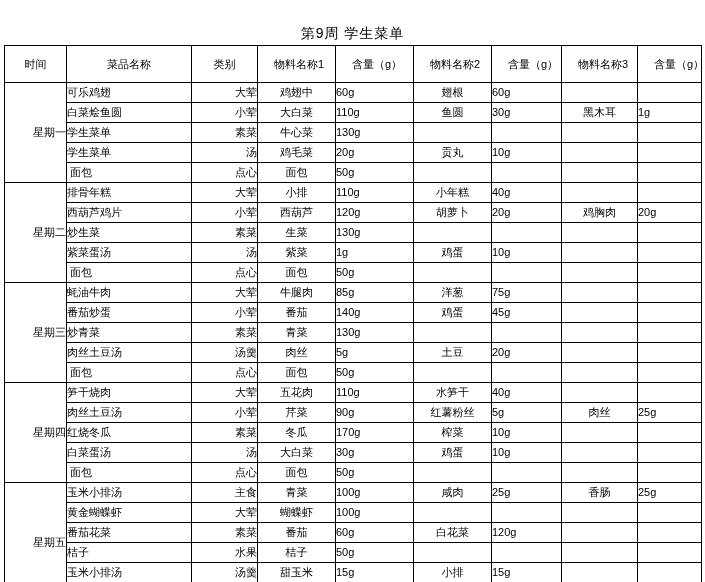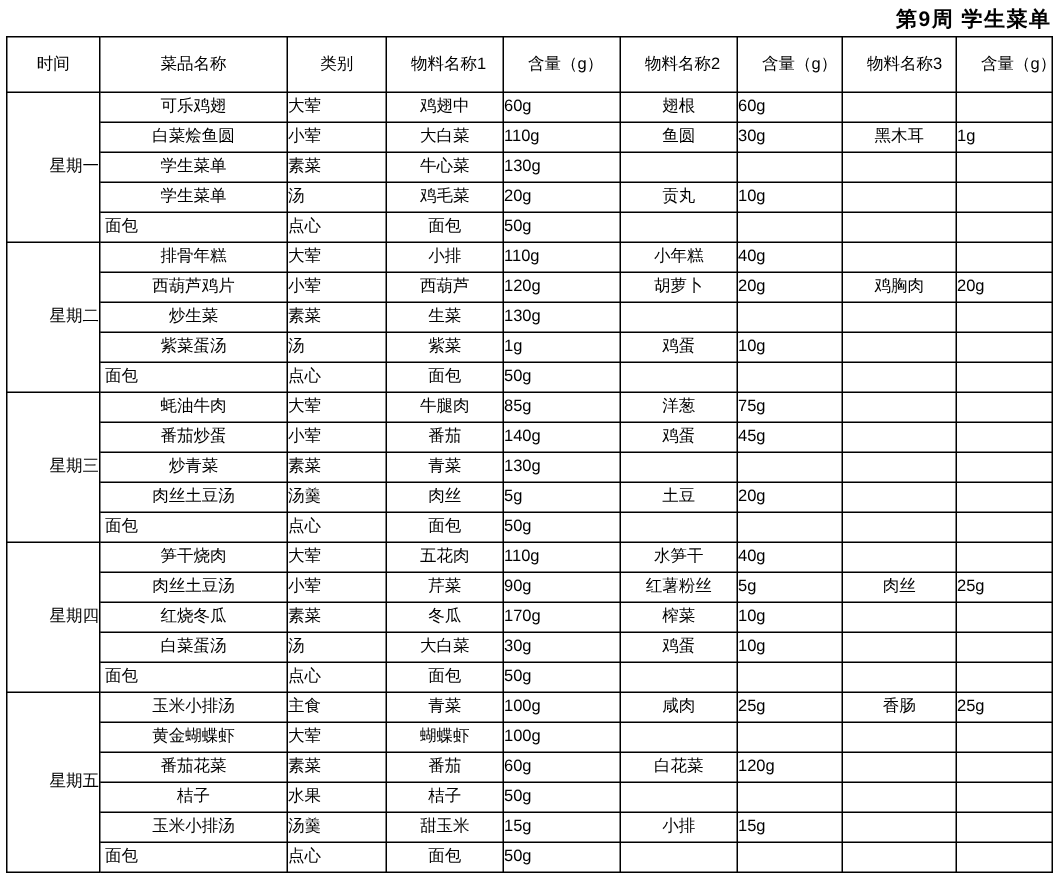--- a/index.html
+++ b/index.html
@@ -14,26 +14,27 @@
     color: #000000;
   }
   .page {
     width: 705px;
     height: 582px;
     box-sizing: border-box;
     padding: 2px 4px 0 4px;
     position: relative;
   }
   .title {
-    text-align: right;
+    text-align: center;
     font-size: 14px;
-    font-weight: bold;
+    font-weight: normal;
     line-height: 18px;
     padding: 1px 0 3px 0;
     letter-spacing: 1px;
+    margin-top: 21px;
   }
   table.menu {
     border-collapse: collapse;
     table-layout: fixed;
     width: 697px;
     font-size: 11px;
   }
   table.menu th, table.menu td {
     border: 1px solid #000000;
     padding: 0;
@@ -54,24 +55,24 @@
   th.hd-left {
     text-align: left;
     padding-left: 3px;
   }
   .c-time {
     text-align: right;
     vertical-align: middle;
     font-weight: normal;
   }
   .c-dish {
-    text-align: center;
+    text-align: left;
   }
   .c-cat {
-    text-align: left;
+    text-align: right;
   }
   .c-mat {
     text-align: center;
   }
   .c-amt {
     text-align: left;
     padding-left: 3px;
   }
   .day-sep td, .day-sep th {
     border-top: 2px solid #000000;

